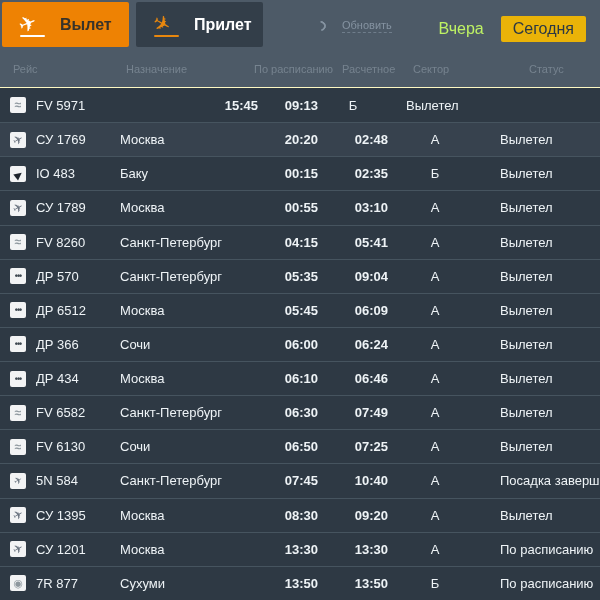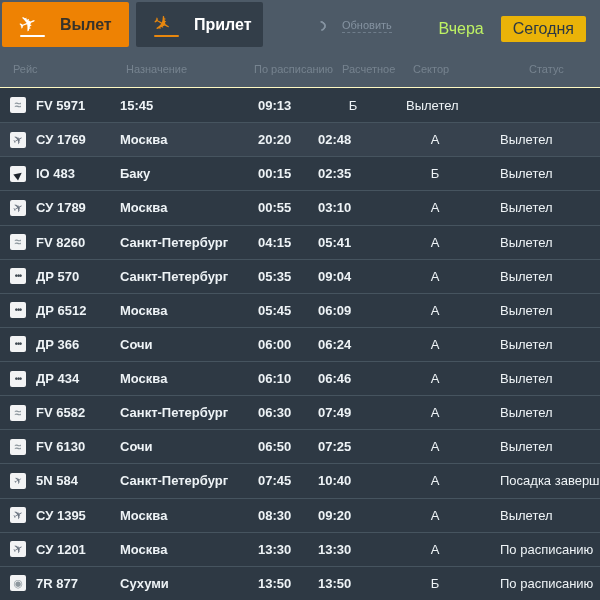--- a/index.html
+++ b/index.html
@@ -68,22 +68,22 @@
     align-items:center;
     height:34.14px;
     padding-left:10px;
     background:#2e3944;
     cursor:pointer;
     white-space:nowrap;
   }
   .row + .row { border-top:1px solid #46545f; }
   .row.hl { background:#37424e; }
   .cell { font-size:13px; color:#eef3f6; overflow:hidden; }
-  .cell.flight, .cell.dest { font-weight:bold; }
-  .cell.sched, .cell.est { font-weight:bold; }
+  .cell.flight, .cell.dest { font-weight:normal; }
+  .cell.sched, .cell.est { text-align:right; font-weight:bold; }
   .cell.sector { text-align:center; }
   .cell.status { padding-left:18px; }
 
   .logo-box {
     width:16px; height:16px; background:#f2f3f4; border-radius:2px;
     display:flex; align-items:center; justify-content:center; overflow:hidden;
   }
   .logo-glyph { font-size:11px; line-height:16px; display:block; }
   .icon-aeroflot  { transform:rotate(-28deg); font-size:12px; }
   .icon-smartavia { transform:rotate(-28deg); font-size:10px; }

